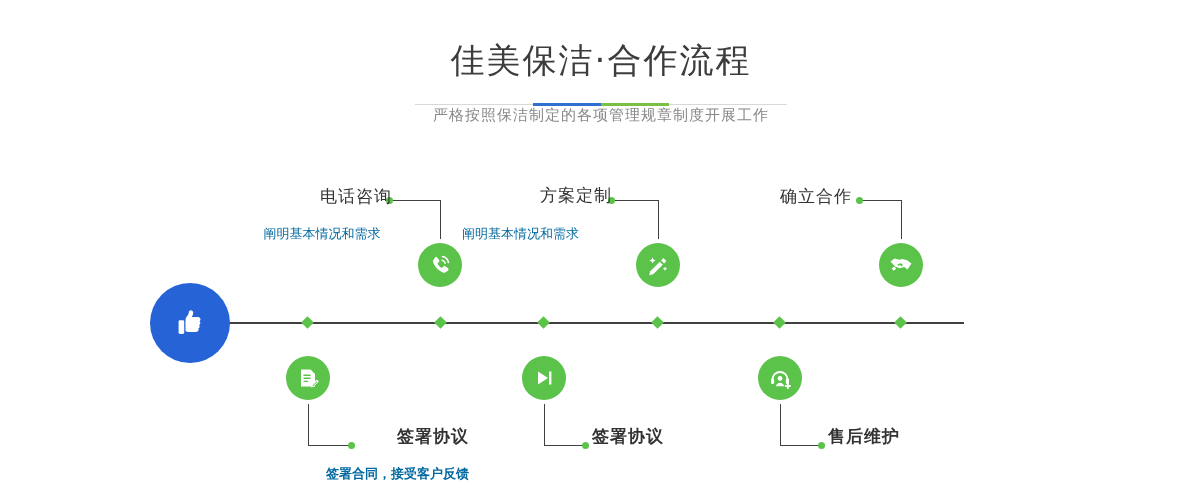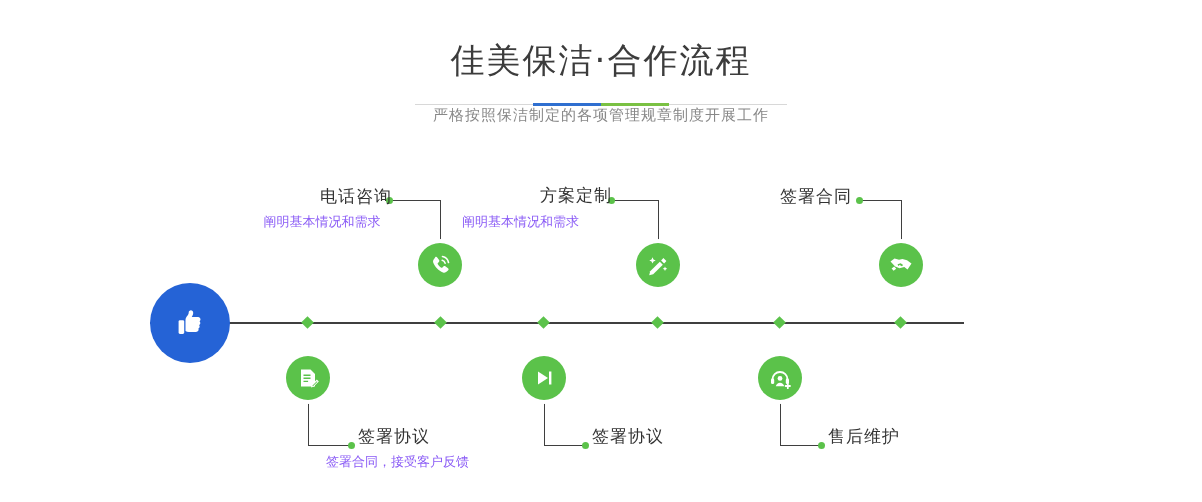--- a/index.html
+++ b/index.html
@@ -146,26 +146,26 @@
     white-space: nowrap;
   }
   .lbl .hd {
     font-size: 17px;
     color: #333333;
     letter-spacing: 1px;
     line-height: 22px;
   }
   .lbl .sub {
     font-size: 13px;
-    color: #8b5cf6;
+    color: #0369a1;
     line-height: 20px;
-    margin-top: 4px;
+    margin-top: 16px;
   }
   .lbl.up { text-align: left; }
-  .lbl.down { text-align: left; }
+  .lbl.down { text-align: right; font-weight: bold; }
 </style>
 </head>
 <body>
 
 <div id="canvas">
 
   <div class="title">佳美保洁·合作流程</div>
   <div class="rule-wrap">
     <span class="rule">
       <span class="seg blue"></span>
@@ -275,21 +275,21 @@
   <div class="node" style="left:879px; top:243px;">
     <span>
       <svg width="26" height="26" viewBox="0 0 26 26">
         <path fill="#ffffff" d="M2.5 9.5l4-3 4.5 1.2 3.4-.8 4.6 1.4 4.5 3.2-4 6-3.2-2.4-4.8 1.1-4.3-1.6z"></path>
         <path fill="#5bc24a" d="M9.6 12.3l3.1-1.1 2.4 1.8-1.2 1.3-2.3-1.3-1.4.9z"></path>
         <path fill="#ffffff" d="M3.6 16.4l2.6-2 2 2.3-2.6 2z"></path>
       </svg>
     </span>
   </div>
   <div class="lbl up" style="left:708px; top:186px;">
-    <div class="hd" style="margin-left:72px;">签署合同</div>
+    <div class="hd" style="margin-left:72px;">确立合作</div>
   </div>
 
   <div class="connector conn-v" style="left:780px; top:400px; height:45px;"></div>
   <div class="connector conn-h" style="left:780px; top:445px; width:42px;"></div>
   <div class="dot" style="left:818px; top:442px;"></div>
   <div class="node" style="left:758px; top:356px;">
     <span>
       <svg width="25" height="25" viewBox="0 0 25 25">
         <path d="M4.5 13.5a7.5 7.5 0 0 1 15 0" fill="none" stroke="#ffffff" stroke-width="1.8"></path>
         <rect x="3" y="12.5" width="3.2" height="5.6" rx="1.4" fill="#ffffff"></rect>

